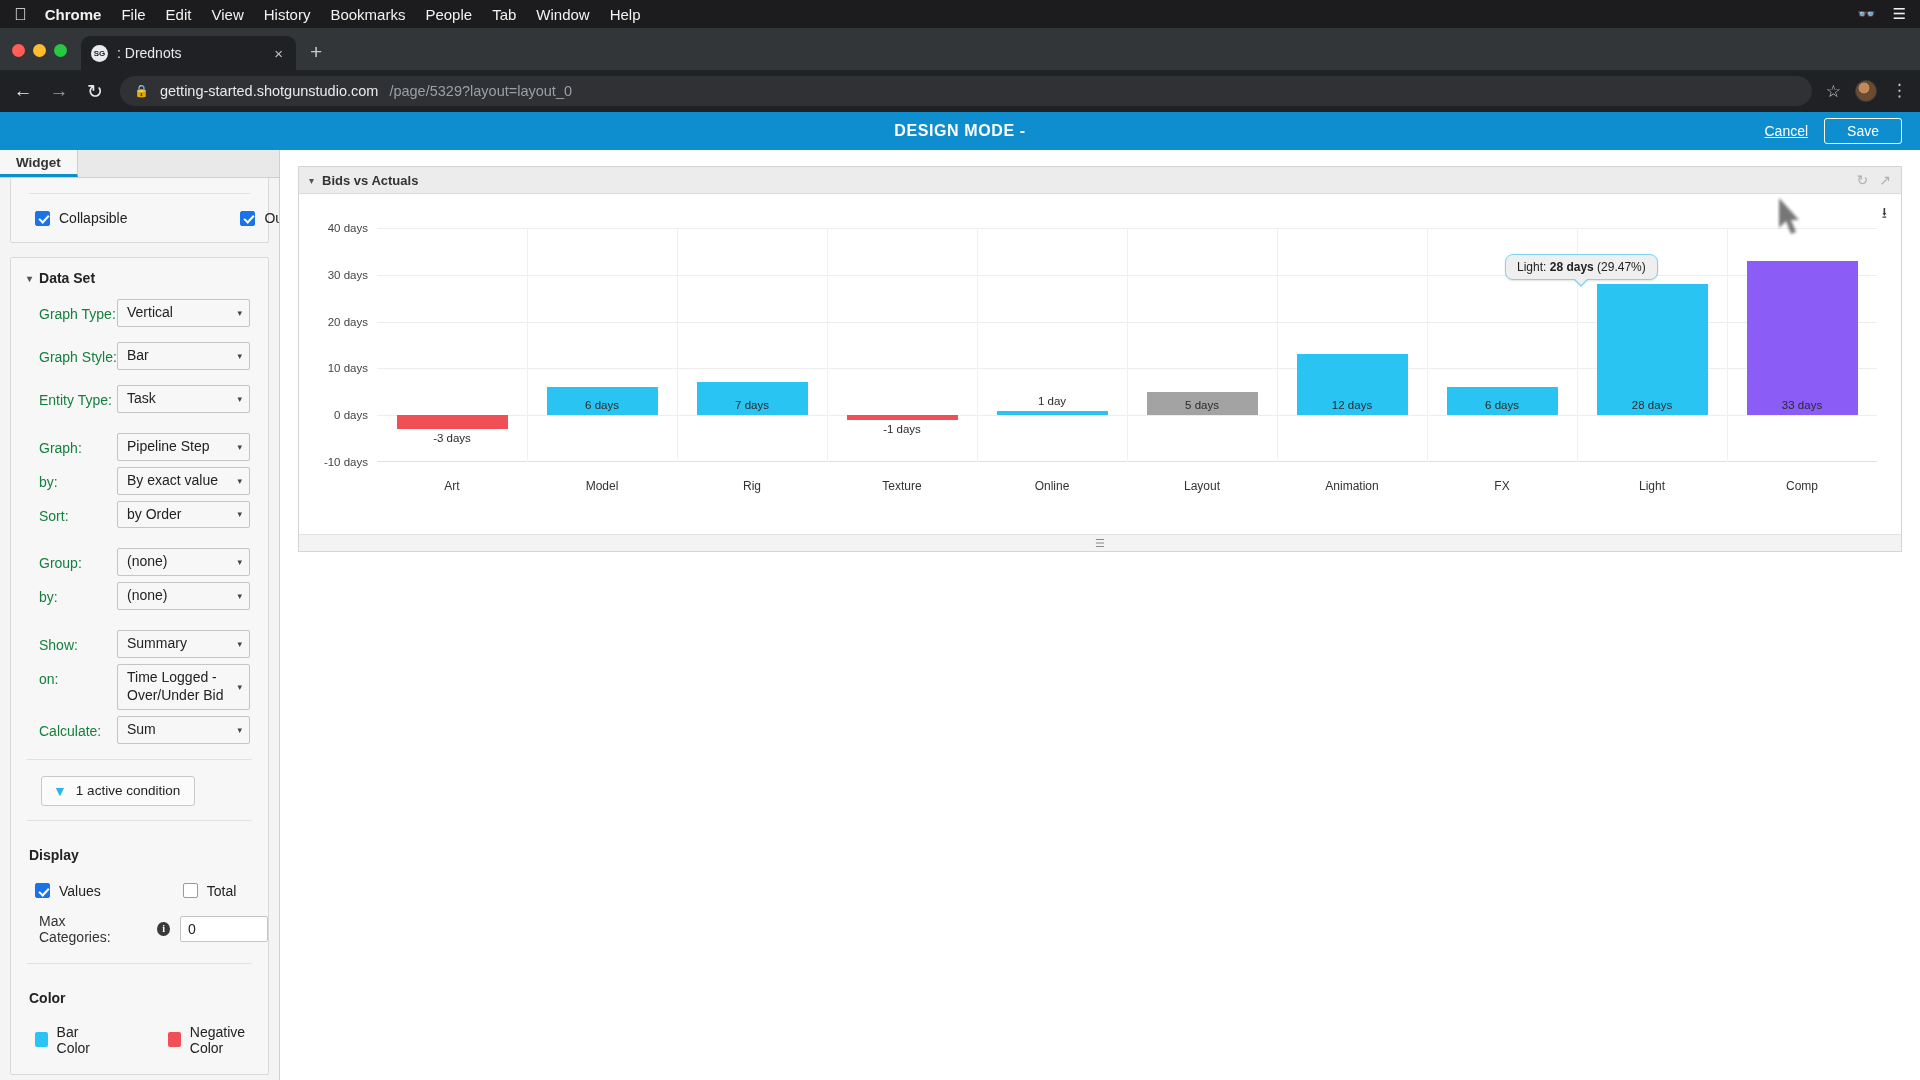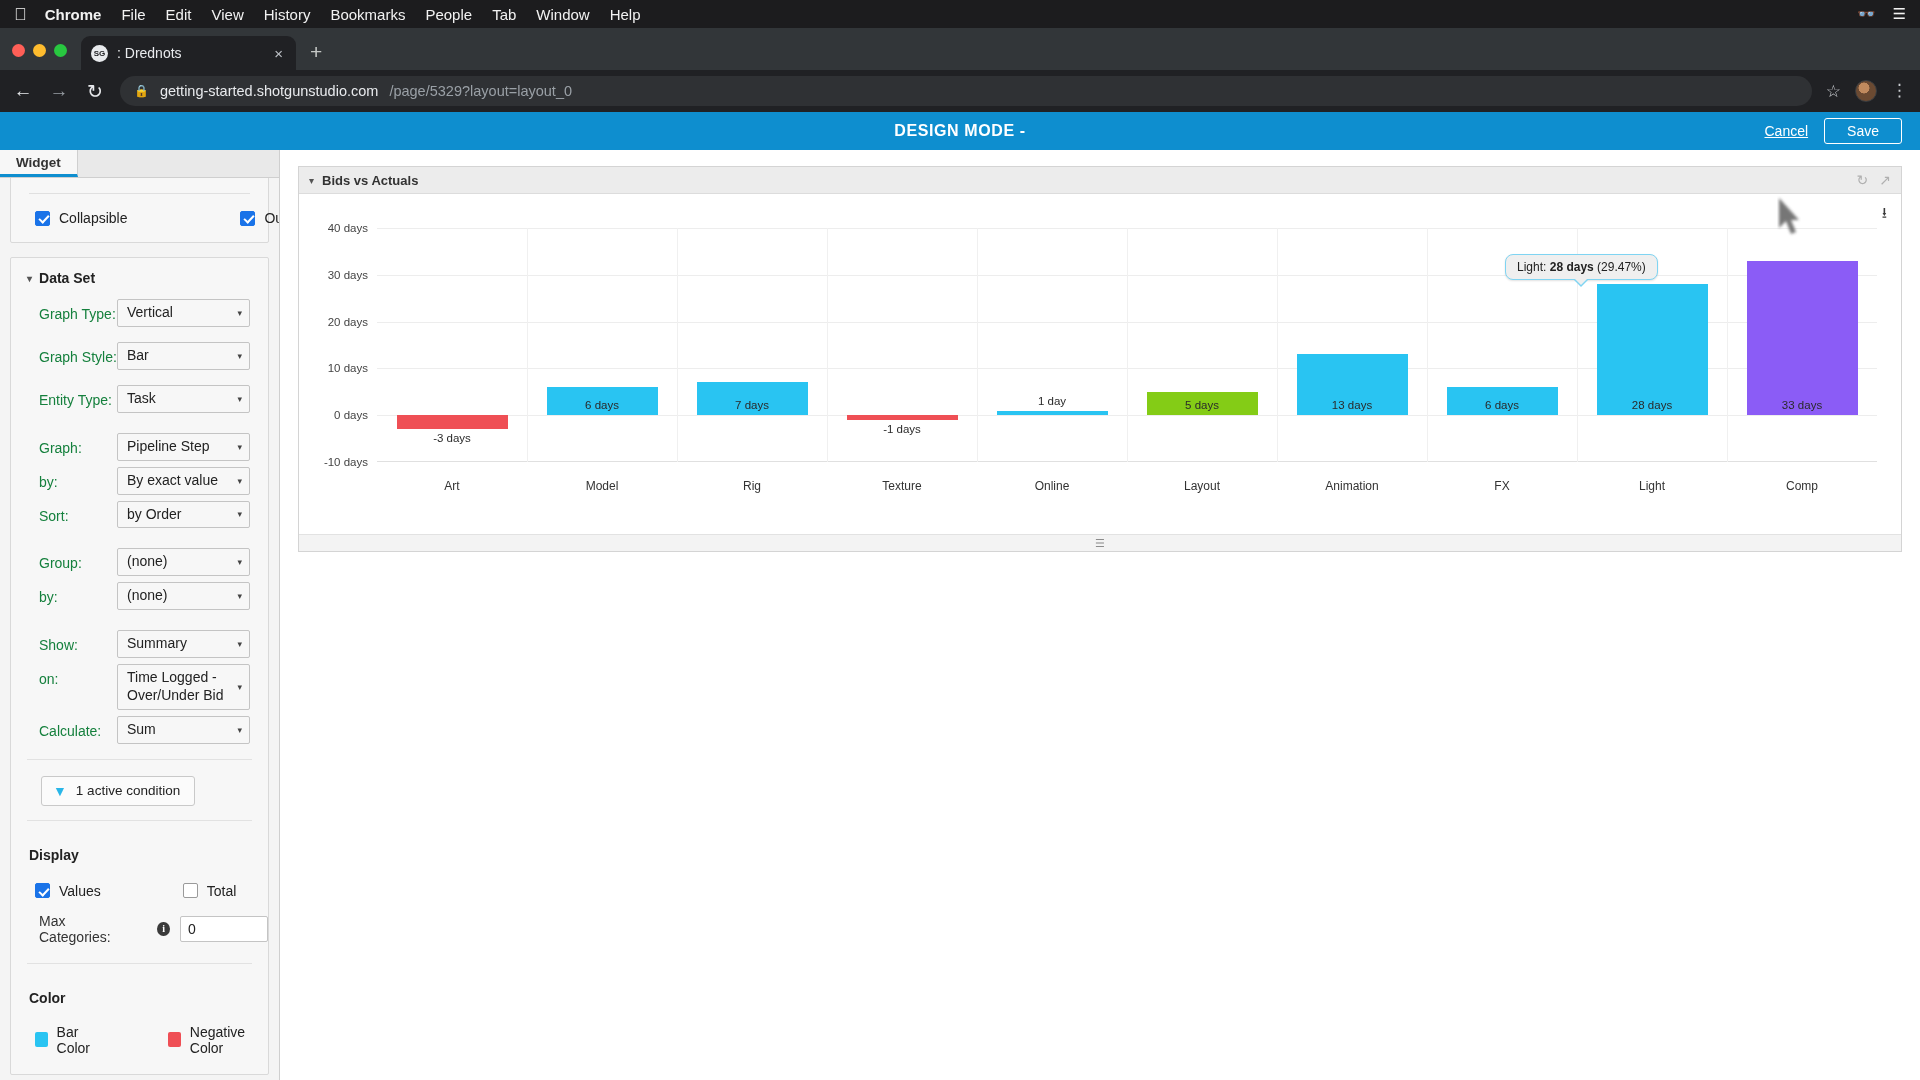--- a/index.html
+++ b/index.html
@@ -511,28 +511,28 @@
                 </div>
                 <span class="xlabel">Texture</span>
               </div>
               <div class="bcell">
                 <div class="bar" style="background: rgb(41, 196, 242); height: 2%; top: 78%;">
                   <span class="vlbl" style="top: -16px;">1 day</span>
                 </div>
                 <span class="xlabel">Online</span>
               </div>
               <div class="bcell">
-                <div class="bar" style="background: #84cc16; height: 10%; top: 70%;">
+                <div class="bar" style="background: #a3a3a3; height: 10%; top: 70%;">
                   <span class="vlbl" style="bottom: 4px;">5 days</span>
                 </div>
                 <span class="xlabel">Layout</span>
               </div>
               <div class="bcell">
                 <div class="bar" style="background: rgb(41, 196, 242); height: 26%; top: 54%;">
-                  <span class="vlbl" style="bottom: 4px;">13 days</span>
+                  <span class="vlbl" style="bottom: 4px;">12 days</span>
                 </div>
                 <span class="xlabel">Animation</span>
               </div>
               <div class="bcell">
                 <div class="bar" style="background: rgb(41, 196, 242); height: 12%; top: 68%;">
                   <span class="vlbl" style="bottom: 4px;">6 days</span>
                 </div>
                 <span class="xlabel">FX</span>
               </div>
               <div class="bcell">

